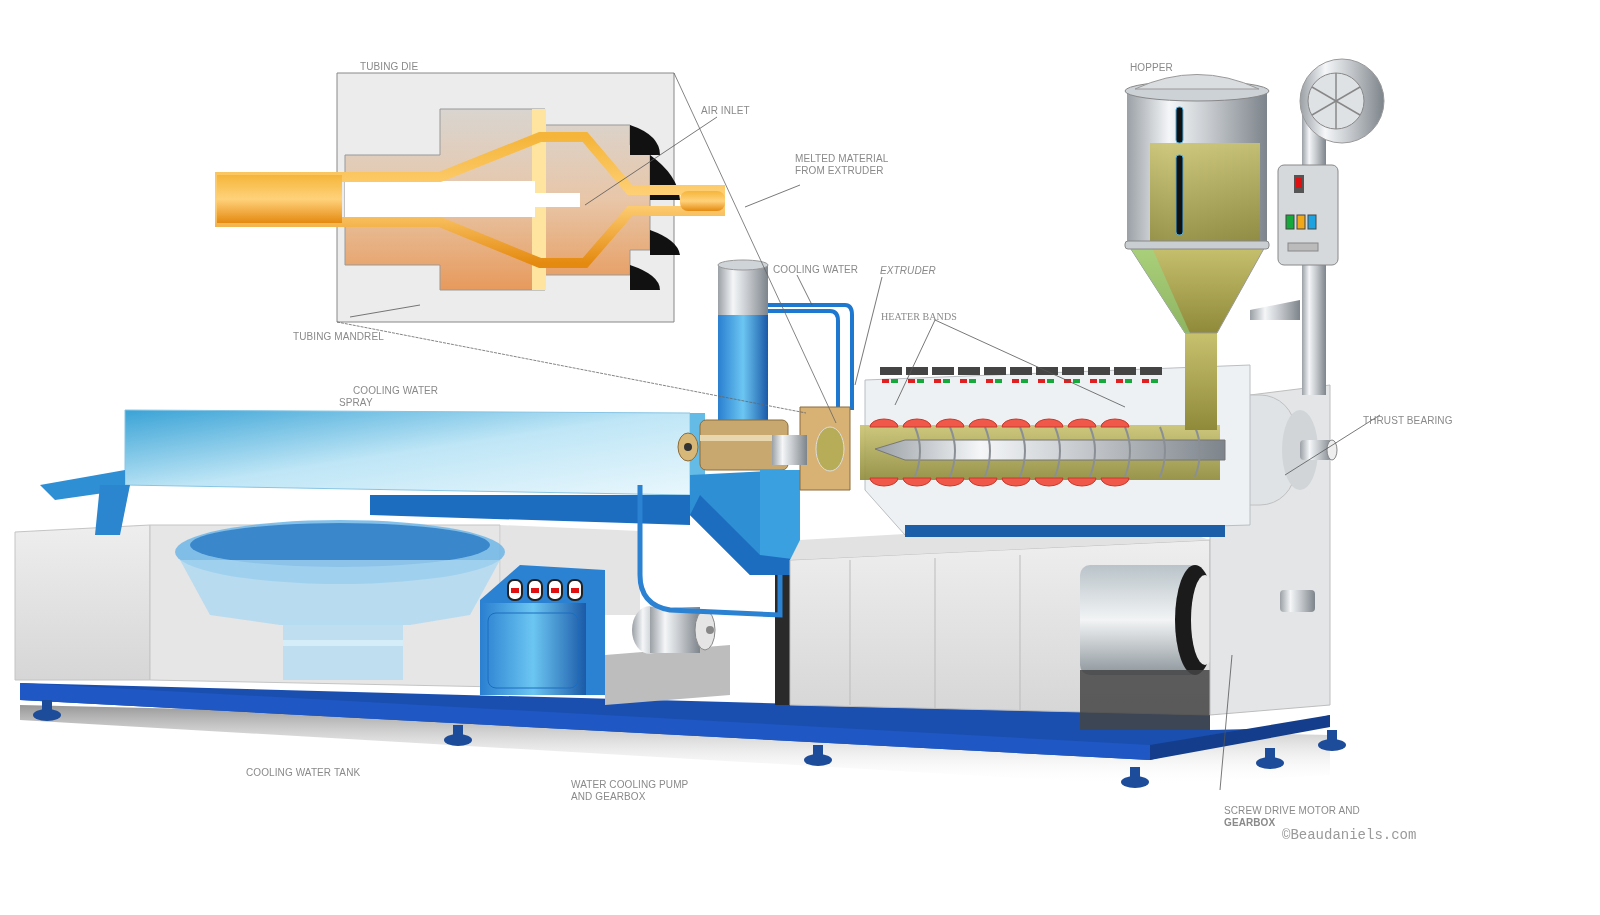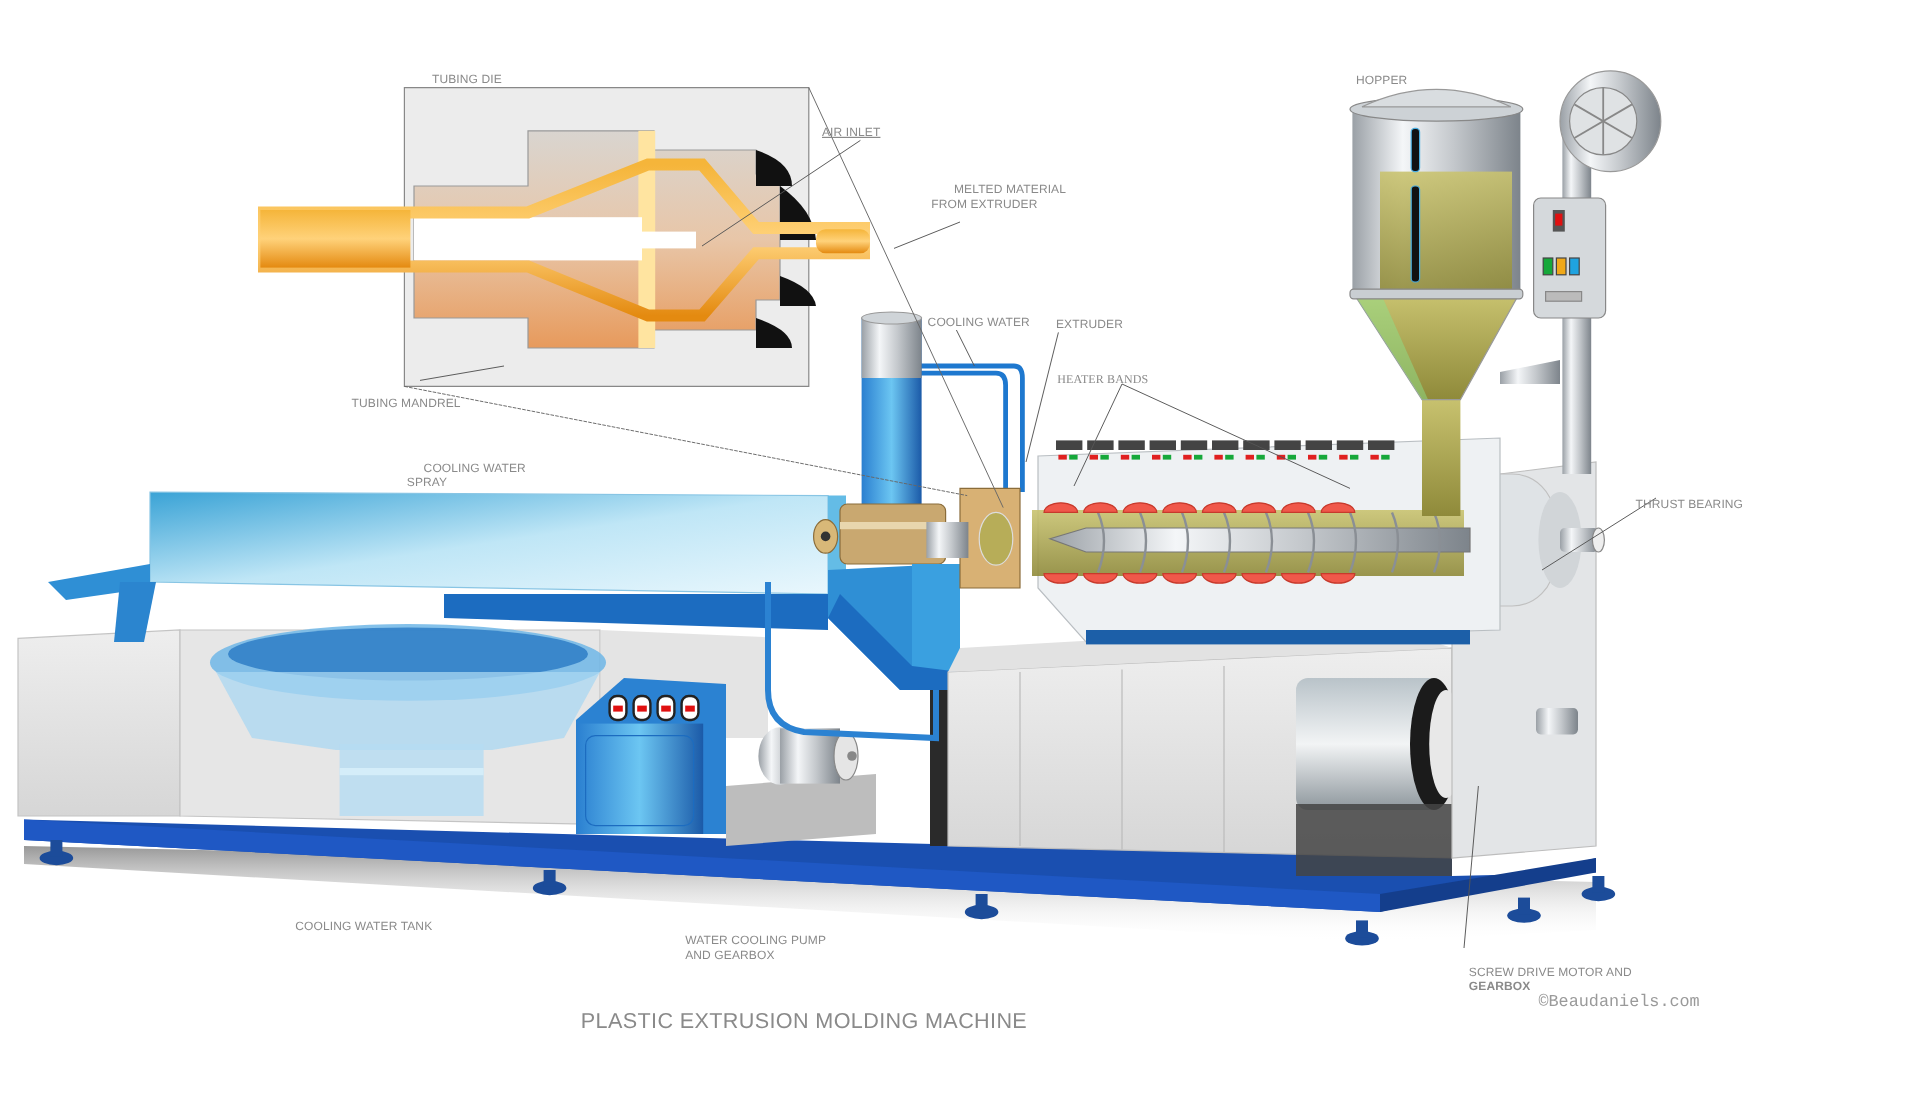--- a/index.html
+++ b/index.html
@@ -295,32 +295,31 @@
     <line x1="797" y1="260" x2="812" y2="290"></line>
     <line x1="882" y1="262" x2="855" y2="370"></line>
     <line x1="935" y1="305" x2="895" y2="390"></line>
     <line x1="935" y1="305" x2="1125" y2="392"></line>
     <line x1="1380" y1="400" x2="1285" y2="460"></line>
     <line x1="1220" y1="775" x2="1232" y2="640"></line>
   </g>
 </svg>
 
 <div class="lbl" style="left:360px;top:46px;">TUBING DIE</div>
-<div class="lbl" style="left:685px;top:90px;text-decoration:underline;">AIR INLET</div>
+<div class="lbl" style="left:701px;top:90px;">AIR INLET</div>
 <div class="lbl" style="left:795px;top:138px;">MELTED MATERIAL</div>
-<div class="lbl" style="left:776px;top:150px;">FROM EXTRUDER</div>
+<div class="lbl" style="left:795px;top:150px;">FROM EXTRUDER</div>
 <div class="lbl" style="left:293px;top:316px;">TUBING MANDREL</div>
 <div class="lbl" style="left:773px;top:249px;">COOLING WATER</div>
-<div class="lbl" style="left:880px;top:250px;">EXTRUDER</div>
+<div class="lbl" style="left:880px;top:250px;font-style:italic;">EXTRUDER</div>
 <div class="lbl" style="left:881px;top:296px;font-family:Liberation Serif, serif;">HEATER BANDS</div>
 <div class="lbl" style="left:1130px;top:47px;text-align:center;">HOPPER</div>
 <div class="lbl" style="left:1363px;top:400px;">THRUST BEARING</div>
 <div class="lbl" style="left:353px;top:370px;">COOLING WATER</div>
 <div class="lbl" style="left:339px;top:382px;">SPRAY</div>
 <div class="lbl" style="left:246px;top:752px;">COOLING WATER TANK</div>
 <div class="lbl" style="left:571px;top:764px;">WATER COOLING PUMP</div>
 <div class="lbl" style="left:571px;top:776px;">AND GEARBOX</div>
 <div class="lbl" style="left:1224px;top:790px;">SCREW DRIVE MOTOR AND</div>
 <div class="lbl" style="left:1224px;top:802px;font-weight:bold;">GEARBOX</div>
 
-<div class="title">PLASTIC EXTRUSION MOLDING MACHINE</div>
 <div class="copy">©Beaudaniels.com</div>
 </div>
 
 </body></html>

